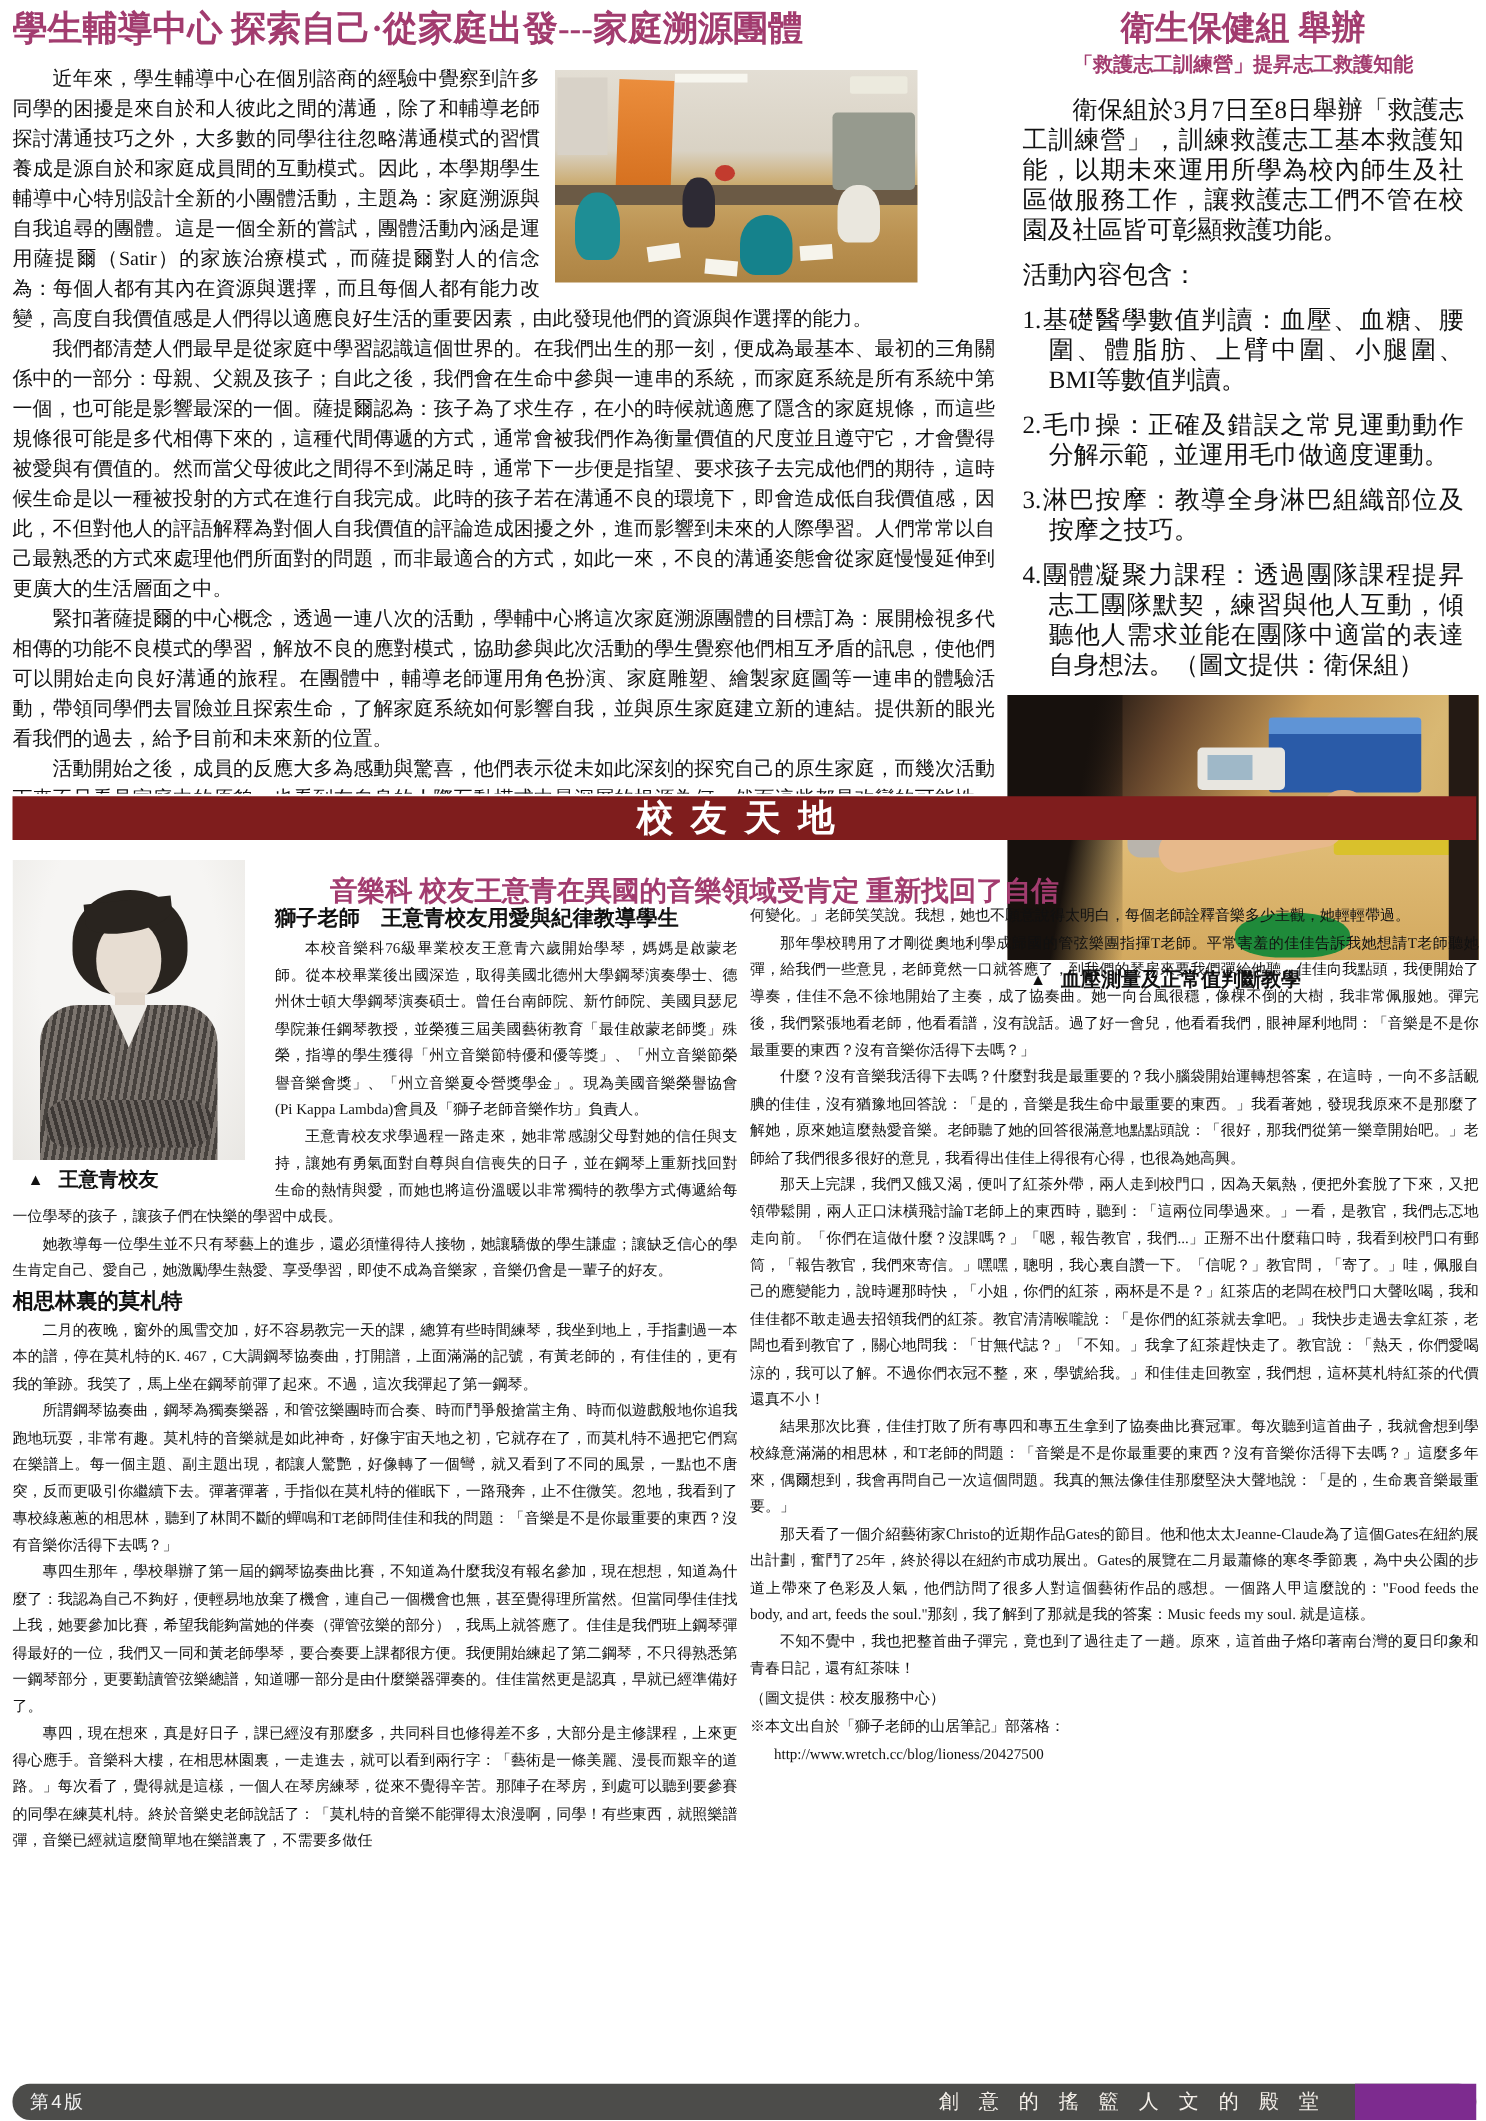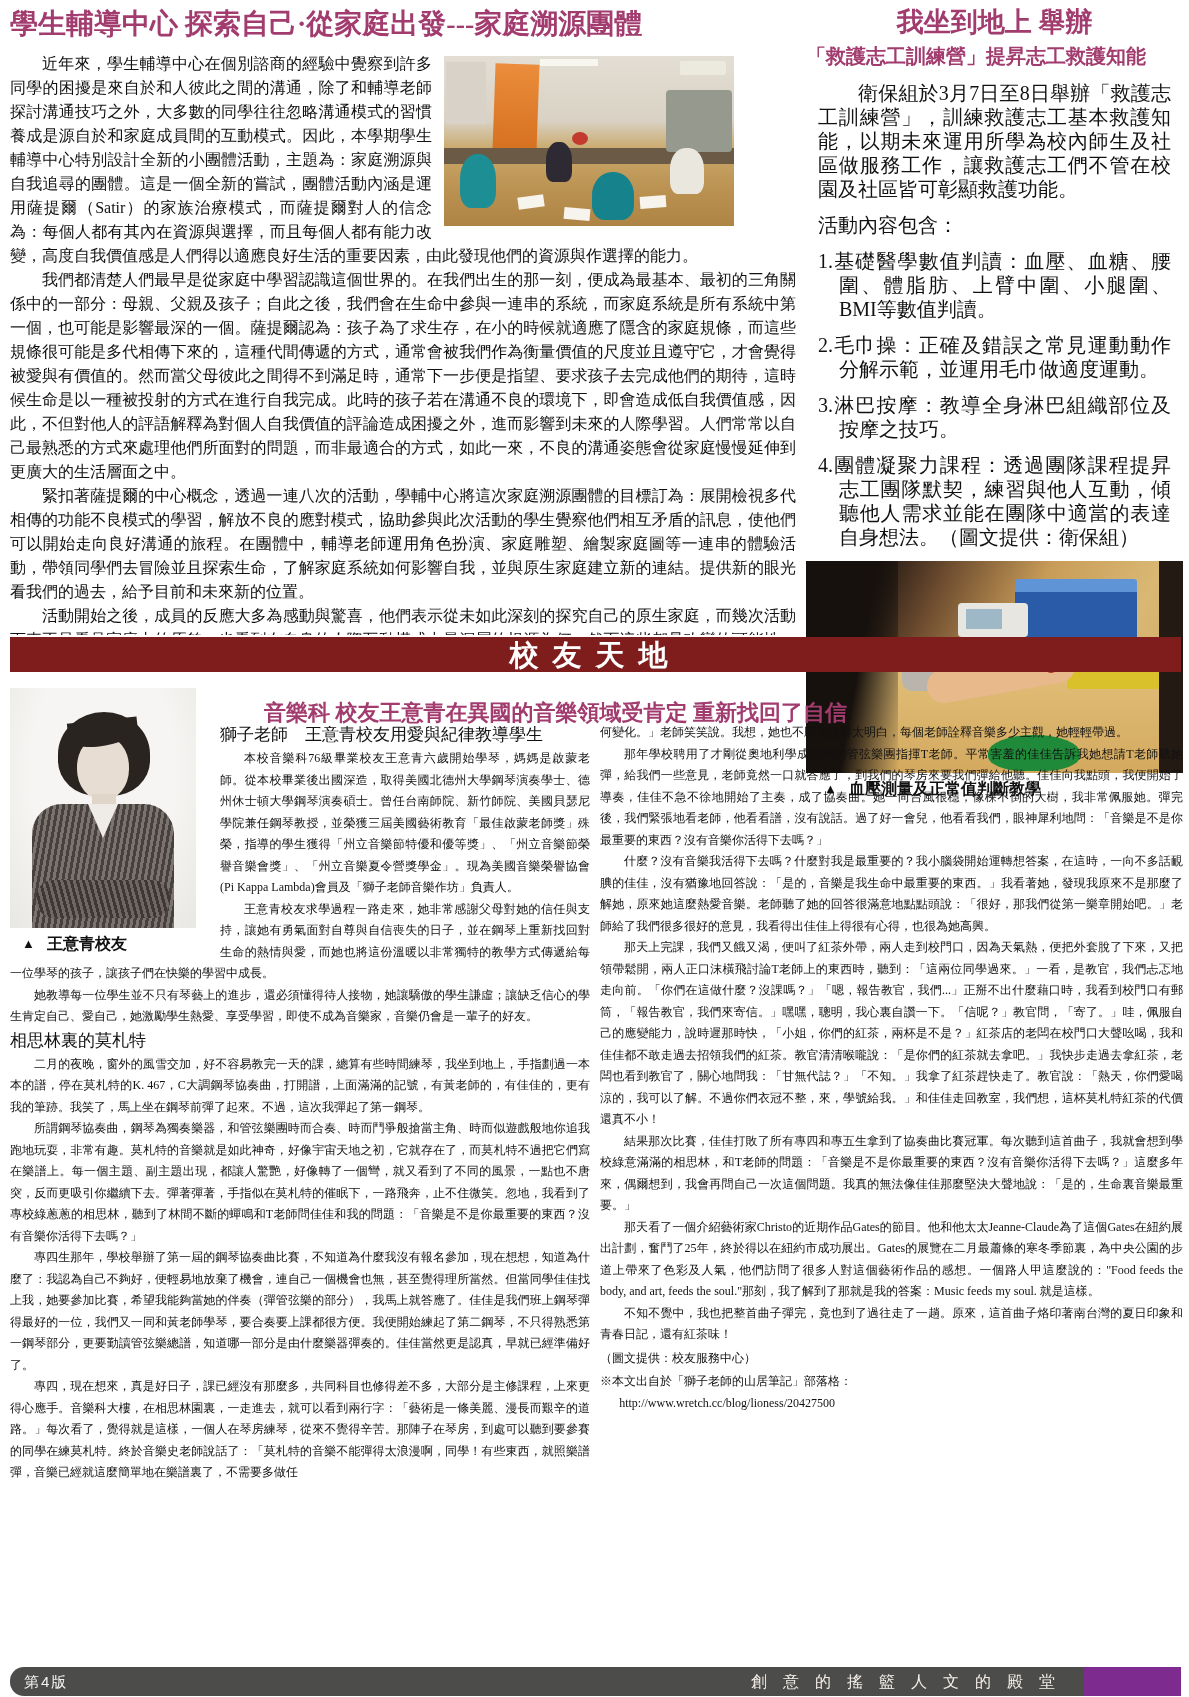--- a/index.html
+++ b/index.html
@@ -27,21 +27,21 @@
   .cp-p1{position:absolute;left:16px;top:98px;width:36px;height:54px;background:#1e8e95;border-radius:46% 46% 30% 30%;}
   .cp-p2{position:absolute;left:148px;top:116px;width:42px;height:48px;background:#15828c;border-radius:48% 48% 30% 30%;}
   .cp-p3{position:absolute;left:102px;top:86px;width:26px;height:40px;background:#2d2a34;border-radius:45% 45% 25% 25%;}
   .cp-p4{position:absolute;left:226px;top:92px;width:34px;height:46px;background:#eae7de;border-radius:45% 45% 25% 25%;}
   .cp-helmet{position:absolute;left:128px;top:76px;width:16px;height:13px;background:#c23b2e;border-radius:50%;}
   .cp-paper{position:absolute;width:26px;height:12px;background:#f6f4ec;}
 
   
   #a2{position:absolute;left:806px;top:6px;width:377px;height:660px;}
   #a2 .t1{text-align:center;font-size:27px;font-weight:700;color:#a23c6f;margin:0;line-height:1.25;}
-  #a2 .t2{font-size:20px;font-weight:700;color:#a23c6f;margin:3px 0 8px 0;line-height:1.3;}
+  #a2 .t2{text-align:center;font-size:16px;font-weight:700;color:#a23c6f;margin:3px 0 8px 0;line-height:1.3;}
   #a2 p{margin:12px;font-size:20px;line-height:24px;text-align:justify;}
   #a2 .intro{text-indent:2em;}
   #a2 .item{padding-left:1.05em;text-indent:-1.05em;}
   #a2 .photo{position:relative;width:377px;height:212px;margin-top:8px;overflow:hidden;
              background:linear-gradient(115deg,#241a14 0%,#241a14 16%,#6b4a2e 30%,#c89c58 52%,#d9b873 75%,#caa35f 100%);}
   #a2 .caption{padding-left:18px;}
 
   .bp-table{position:absolute;left:30px;top:92px;width:347px;height:120px;background:linear-gradient(180deg,#e3c17c,#d3a95f);}
   .bp-dark{position:absolute;left:0;top:0;width:92px;height:212px;background:linear-gradient(100deg,#17110d 55%,rgba(23,17,13,0));}
   .bp-cuff{position:absolute;left:96px;top:86px;width:56px;height:44px;background:#b9b4ac;border-radius:10px;}
@@ -60,21 +60,21 @@
           color:#fff;font-family:"Liberation Sans","DejaVu Sans",sans-serif;font-size:29px;font-weight:700;
           letter-spacing:14px;text-align:center;line-height:37px;}
 
   
   #alumni-title{position:absolute;left:0;top:682px;width:1079px;text-align:center;
                 font-size:22px;font-weight:700;color:#a23c6f;margin:16px;}
   .col{position:absolute;overflow:hidden;}
   #colL{left:10px;top:688px;width:580px;height:976px;}
   #colR{left:600px;top:722px;width:583px;height:942px;}
   .col p{margin:0;font-size:12px;line-height:21.5px;text-align:justify;text-indent:2em;}
-  .col .subhead{font-weight:400;text-indent:0;font-size:17px;line-height:26px;}
+  .col .subhead{font-weight:700;text-indent:0;font-size:17px;line-height:26px;}
   #colL .sub-top{margin-top:34px;}
   .col .no-indent{text-indent:0;}
   .col .credit-line{text-indent:0;margin-top:2px;}
   .col .url-line{text-indent:0;padding-left:1.6em;font-family:"Liberation Serif",serif;}
 
   .portrait-box{float:left;width:198px;margin:0 12px 4px 0;}
   .portrait{position:relative;width:186px;height:240px;overflow:hidden;
             background:radial-gradient(ellipse at 50% 35%,#f6f5f3 55%,#e9e7e3 100%);}
   .pt-hair{position:absolute;left:48px;top:24px;width:92px;height:84px;background:#29241f;border-radius:50% 50% 42% 42%;}
   .pt-face{position:absolute;left:67px;top:48px;width:52px;height:64px;background:#e7ddd2;border-radius:48%;}
@@ -117,21 +117,21 @@
       <div class="cp-paper" style="left:120px;top:152px;transform:rotate(5deg);"></div>
       <div class="cp-paper" style="left:196px;top:140px;transform:rotate(-4deg);"></div>
     </div>
     <p>近年來，學生輔導中心在個別諮商的經驗中覺察到許多同學的困擾是來自於和人彼此之間的溝通，除了和輔導老師探討溝通技巧之外，大多數的同學往往忽略溝通模式的習慣養成是源自於和家庭成員間的互動模式。因此，本學期學生輔導中心特別設計全新的小團體活動，主題為：家庭溯源與自我追尋的團體。這是一個全新的嘗試，團體活動內涵是運用薩提爾（Satir）的家族治療模式，而薩提爾對人的信念為：每個人都有其內在資源與選擇，而且每個人都有能力改變，高度自我價值感是人們得以適應良好生活的重要因素，由此發現他們的資源與作選擇的能力。</p>
     <p>我們都清楚人們最早是從家庭中學習認識這個世界的。在我們出生的那一刻，便成為最基本、最初的三角關係中的一部分：母親、父親及孩子；自此之後，我們會在生命中參與一連串的系統，而家庭系統是所有系統中第一個，也可能是影響最深的一個。薩提爾認為：孩子為了求生存，在小的時候就適應了隱含的家庭規條，而這些規條很可能是多代相傳下來的，這種代間傳遞的方式，通常會被我們作為衡量價值的尺度並且遵守它，才會覺得被愛與有價值的。然而當父母彼此之間得不到滿足時，通常下一步便是指望、要求孩子去完成他們的期待，這時候生命是以一種被投射的方式在進行自我完成。此時的孩子若在溝通不良的環境下，即會造成低自我價值感，因此，不但對他人的評語解釋為對個人自我價值的評論造成困擾之外，進而影響到未來的人際學習。人們常常以自己最熟悉的方式來處理他們所面對的問題，而非最適合的方式，如此一來，不良的溝通姿態會從家庭慢慢延伸到更廣大的生活層面之中。</p>
     <p>緊扣著薩提爾的中心概念，透過一連八次的活動，學輔中心將這次家庭溯源團體的目標訂為：展開檢視多代相傳的功能不良模式的學習，解放不良的應對模式，協助參與此次活動的學生覺察他們相互矛盾的訊息，使他們可以開始走向良好溝通的旅程。在團體中，輔導老師運用角色扮演、家庭雕塑、繪製家庭圖等一連串的體驗活動，帶領同學們去冒險並且探索生命，了解家庭系統如何影響自我，並與原生家庭建立新的連結。提供新的眼光看我們的過去，給予目前和未來新的位置。</p>
     <p>活動開始之後，成員的反應大多為感動與驚喜，他們表示從未如此深刻的探究自己的原生家庭，而幾次活動下來不只看見家庭中的原貌，也看到在自身的人際互動模式中最深層的根源為何。然而這些都是改變的可能性，傳達了在人生的任何階段我們都有能力去重新學習的希望。（圖文提供：學輔中心）</p>
   </section>
 
   <section id="a2">
-    <h2 class="t1">我坐到地上  舉辦</h2>
+    <h2 class="t1">衛生保健組  舉辦</h2>
     <h2 class="t2">「救護志工訓練營」提昇志工救護知能</h2>
     <p class="intro">衛保組於3月7日至8日舉辦「救護志工訓練營」，訓練救護志工基本救護知能，以期未來運用所學為校內師生及社區做服務工作，讓救護志工們不管在校園及社區皆可彰顯救護功能。</p>
     <p>活動內容包含：</p>
     <p class="item">1.基礎醫學數值判讀：血壓、血糖、腰圍、體脂肪、上臂中圍、小腿圍、BMI等數值判讀。</p>
     <p class="item">2.毛巾操：正確及錯誤之常見運動動作分解示範，並運用毛巾做適度運動。</p>
     <p class="item">3.淋巴按摩：教導全身淋巴組織部位及按摩之技巧。</p>
     <p class="item">4.團體凝聚力課程：透過團隊課程提昇志工團隊默契，練習與他人互動，傾聽他人需求並能在團隊中適當的表達自身想法。（圖文提供：衛保組）</p>
     <div class="photo">
       <div class="bp-table"></div>
       <div class="bp-dark"></div>

